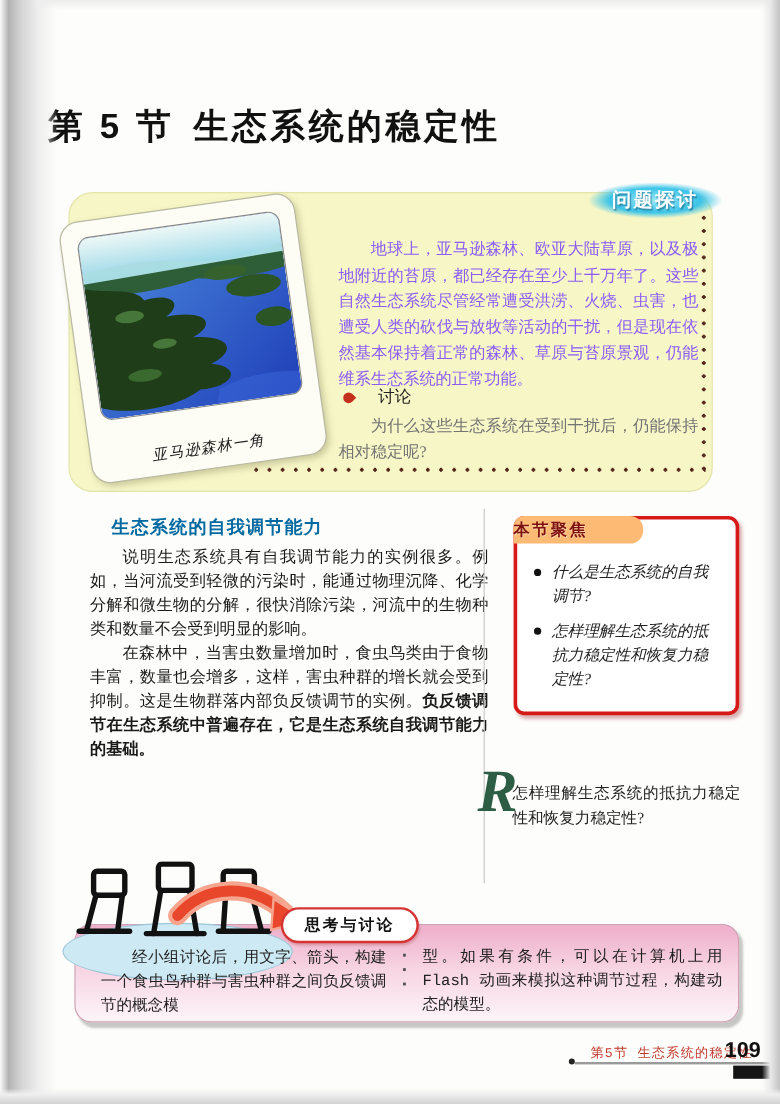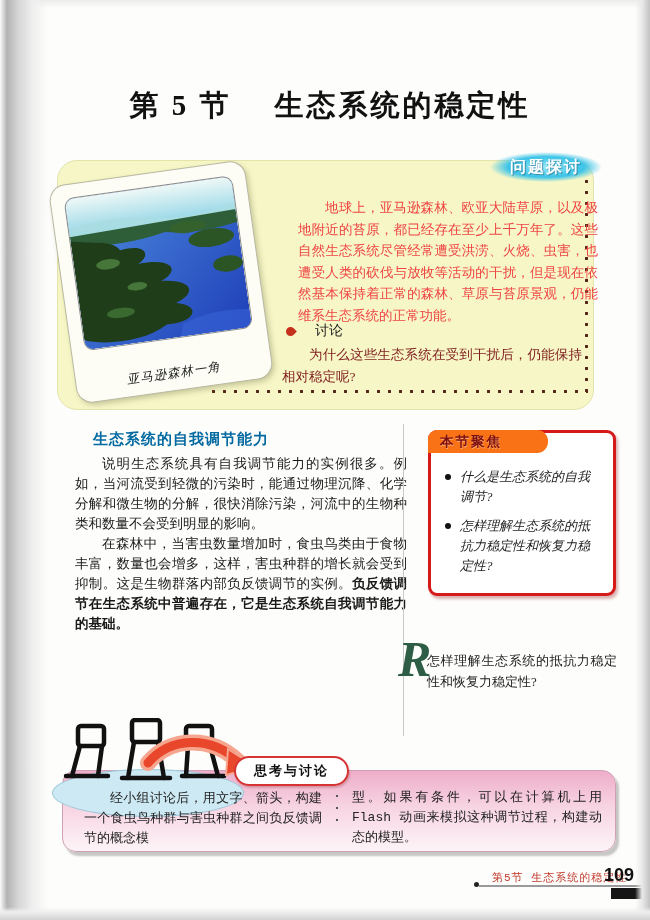--- a/index.html
+++ b/index.html
@@ -12,44 +12,44 @@
     background:linear-gradient(90deg,#fbfbfb 0px,#b3b3b3 7px,#d5d5d5 18px,#eeeeee 32px,rgba(255,255,255,0) 48px);pointer-events:none;}
   .edge-right{position:absolute;right:0;top:0;width:15px;height:100%;
     background:linear-gradient(270deg,#c2c2c2 0px,#e9e9e9 8px,rgba(255,255,255,0) 15px);pointer-events:none;}
   .edge-bottom{position:absolute;left:0;bottom:0;width:100%;height:13px;
     background:linear-gradient(0deg,#d2d2d2 0px,#efefef 8px,rgba(255,255,255,0) 13px);pointer-events:none;}
   .edge-top{position:absolute;left:0;top:0;width:100%;height:8px;
     background:linear-gradient(180deg,#ececec,rgba(255,255,255,0));pointer-events:none;}
 
   
   .title-row{position:absolute;left:40px;top:86px;width:580px;display:flex;
-    justify-content:center;gap:43px;font-size:29px;font-weight:bold;color:#111;letter-spacing:3px;font-family:Liberation Serif, serif;}
+    gap:16px;font-size:29px;font-weight:bold;color:#111;letter-spacing:3px;}
 
   
   .problem-box{position:absolute;left:57px;top:160px;width:535px;height:248px;
     background:#f6f6c6;border:1px solid #e4e4aa;border-radius:20px;}
   .dots-v{position:absolute;left:584px;top:176px;width:5px;height:218px;
     background-image:radial-gradient(circle,#53251a 1.4px,transparent 1.6px);
     background-size:5px 11px;background-repeat:repeat-y;}
   .dots-h{position:absolute;left:208px;top:389px;width:380px;height:5px;
     background-image:radial-gradient(circle,#53251a 1.4px,transparent 1.6px);
     background-size:11px 5px;background-repeat:repeat-x;}
   .problem-label{position:absolute;left:490px;top:152px;width:112px;height:30px;
     border-radius:15px;display:flex;align-items:center;justify-content:center;
     background:radial-gradient(closest-side,#9beaf9 0%,#3cc4e8 68%,rgba(60,196,232,0) 100%);
     color:#ffffff;font-weight:bold;font-size:16px;letter-spacing:2px;
     text-shadow:1px 1px 1px rgba(20,90,120,.6);}
   .problem-text{position:absolute;left:282px;top:197px;width:300px;
     font-family:"Liberation Serif",serif;font-size:13.5px;line-height:21.5px;
-    color:#ef4444;text-align:justify;text-indent:2em;margin-left:16px;}
+    color:#8b5cf6;text-align:justify;text-indent:2em;}
   .discuss-line{position:absolute;left:286px;top:322px;display:flex;align-items:center;gap:20px;
     font-family:"Liberation Serif",serif;font-size:14px;color:#222;}
   .drop{width:9px;height:9px;background:#c5301c;border-radius:50% 50% 50% 0;transform:rotate(-135deg);}
   .discuss-q{position:absolute;left:282px;top:344px;width:300px;
-    font-family:"Liberation Serif",serif;font-size:13.5px;line-height:21.5px;color:#7f1d1d;
+    font-family:"Liberation Serif",serif;font-size:13.5px;line-height:21.5px;color:#737373;
     text-indent:2em;text-align:justify;}
 
   
   .photo{position:absolute;left:62px;top:172px;width:196px;height:218px;background:#fdfdf6;
     border:1.5px solid #b9b9a2;border-radius:16px;transform:rotate(-8deg);
     box-shadow:2px 3px 5px rgba(120,120,80,.35);}
   .photo-inner{position:absolute;left:13px;top:13px;width:168px;height:152px;border-radius:10px;
     overflow:hidden;border:1px solid #888;}
   .photo-caption{position:absolute;left:0;bottom:8px;width:100%;text-align:center;
     font-family:"Liberation Serif",serif;font-style:italic;font-size:12.5px;color:#222;letter-spacing:1px;}
@@ -58,23 +58,23 @@
   .main-col{position:absolute;left:75px;top:422px;width:332px;color:#1a1a1a;}
   .main-col p{margin:0;font-size:13.5px;line-height:20px;text-align:justify;text-indent:2em;}
   .main-col .bold{font-weight:bold;}
   .sub-heading{margin:8px 0 5px 1.2em;font-size:15px;font-weight:bold;color:#0369a1;letter-spacing:1px;}
 
   .divider-v{position:absolute;left:403px;top:424px;width:1px;height:312px;background:#c9c9c9;}
 
   
   .focus-box{position:absolute;left:428px;top:430px;width:182px;height:160px;background:#fff;
     border:3px solid #d61a1a;border-radius:9px;box-shadow:2px 3px 3px rgba(150,40,40,.35);}
-  .focus-tab{position:absolute;left:-3px;top:-3px;width:108px;height:23px;background:#f97316;
+  .focus-tab{position:absolute;left:-3px;top:-3px;width:108px;height:23px;background:#fdba74;
     border-radius:9px 11px 11px 0;color:#7d0f0f;font-weight:bold;font-size:13.5px;
-    line-height:23px;padding-left:12px;letter-spacing:2px;text-shadow:.5px .5px 0 rgba(255,255,255,.4);}
+    line-height:23px;padding-left:0;letter-spacing:2px;text-shadow:.5px .5px 0 rgba(255,255,255,.4);}
   .focus-list{position:absolute;left:14px;top:34px;width:154px;font-style:italic;}
   .focus-item{display:flex;gap:9px;margin-bottom:9px;font-family:"Liberation Serif",serif;
     font-size:13px;line-height:20px;color:#222;}
   .bullet-dot{flex:0 0 auto;width:6px;height:6px;border-radius:50%;background:#111;margin-top:7px;}
 
   
   .ornament{position:absolute;left:398px;top:634px;font-family:"Liberation Serif",serif;
     font-style:italic;font-weight:bold;font-size:50px;color:#2e5d45;line-height:1;}
   .margin-q{position:absolute;left:427px;top:650px;width:190px;
     font-family:"Liberation Serif",serif;font-size:13px;line-height:21px;color:#222;text-align:justify;}

